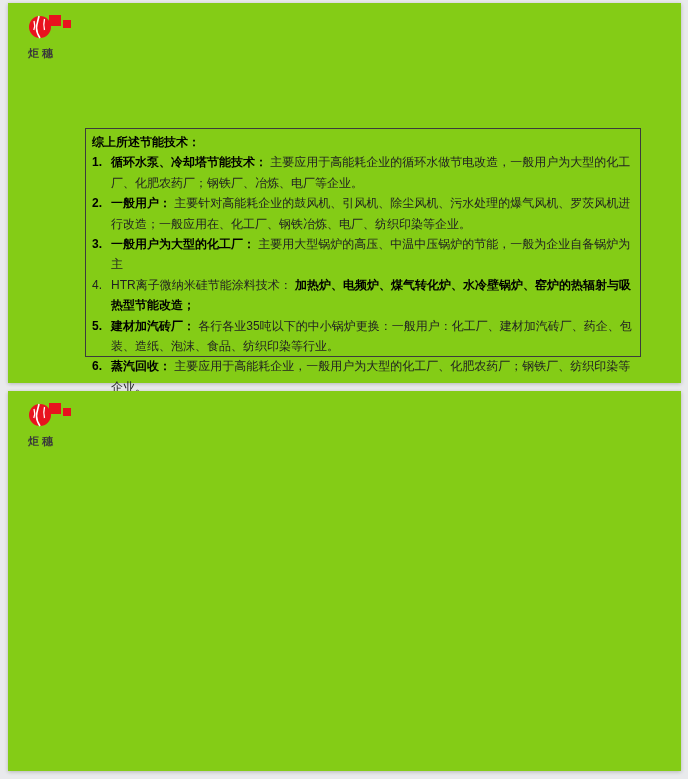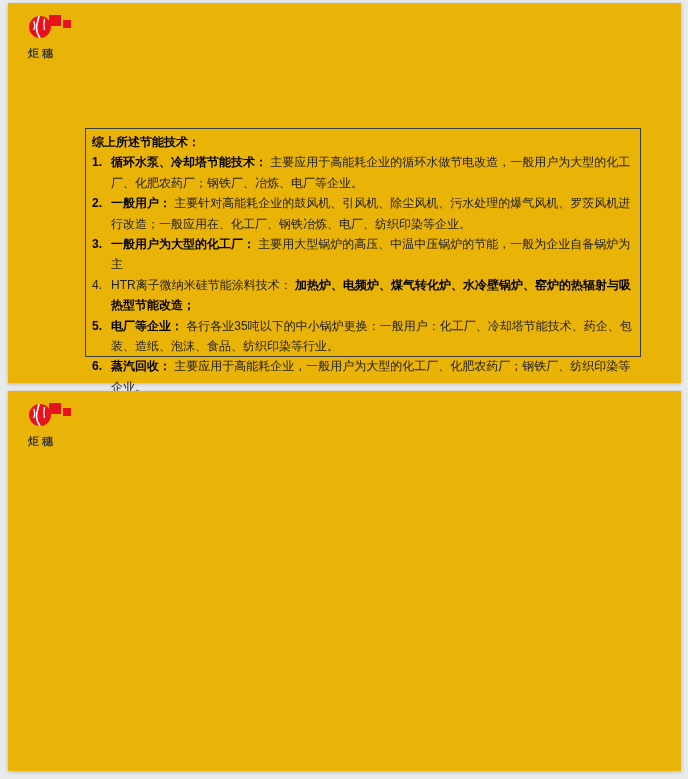--- a/index.html
+++ b/index.html
@@ -5,21 +5,21 @@
   html,body{margin:0;padding:0;}
   body{
     width:688px;height:779px;
     background:#e9eaec;
     position:relative;
     font-family:"Liberation Sans","DejaVu Sans",sans-serif;
     overflow:hidden;
   }
   .page{
     position:absolute;left:8px;width:673px;height:380px;
-    background:#eab308;
+    background:#84cc16;
     box-shadow:0 1px 4px rgba(0,0,0,0.22);
   }
   #page1{top:3px;}
   #page2{top:391px;}
   .logo{position:absolute;left:20px;top:10px;width:64px;}
   .logo-text{
     font-size:11px;color:#3a3a3a;letter-spacing:3px;
     margin-top:1px;font-weight:bold;
   }
   .slide1-title{
@@ -79,21 +79,21 @@
         <div class="item">
           <span class="num">3.</span>
           <div class="txt"><span class="bold">一般用户为大型的化工厂：</span><span> 主要用大型锅炉的高压、中温中压锅炉的节能，一般为企业自备锅炉为主</span></div>
         </div>
         <div class="item">
           <span class="num regular">4.</span>
           <div class="txt"><span>HTR离子微纳米硅节能涂料技术：</span><span class="bold"> 加热炉、电频炉、煤气转化炉、水冷壁锅炉、窑炉的热辐射与吸热型节能改造；</span></div>
         </div>
         <div class="item">
           <span class="num">5.</span>
-          <div class="txt"><span class="bold">电厂等企业：</span><span> 各行各业35吨以下的中小锅炉更换：一般用户：化工厂、冷却塔节能技术、药企、包装、造纸、泡沫、食品、纺织印染等行业。</span></div>
+          <div class="txt"><span class="bold">建材加汽砖厂：</span><span> 各行各业35吨以下的中小锅炉更换：一般用户：化工厂、建材加汽砖厂、药企、包装、造纸、泡沫、食品、纺织印染等行业。</span></div>
         </div>
         <div class="item">
           <span class="num">6.</span>
           <div class="txt"><span class="bold">蒸汽回收：</span><span> 主要应用于高能耗企业，一般用户为大型的化工厂、化肥农药厂；钢铁厂、纺织印染等企业。</span></div>
         </div>
       </div>
   </div>
 
 </div>
 

